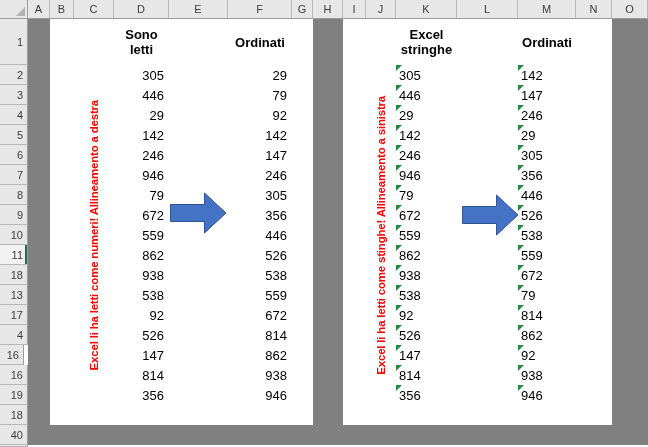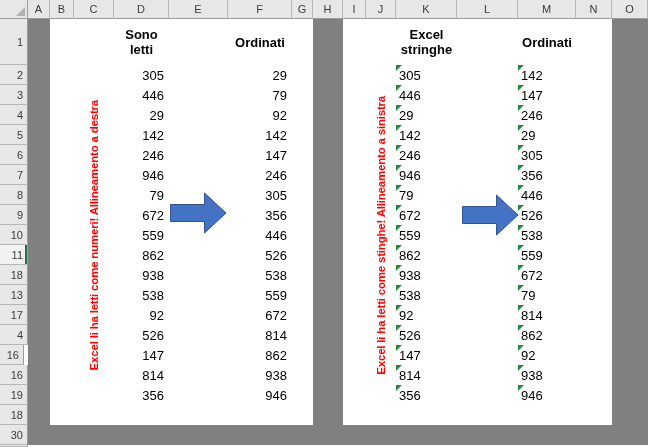--- a/index.html
+++ b/index.html
@@ -587,17 +587,17 @@
       <div class="rhead" style="left: 0px; top: 365px; width: 28px; height: 20px;">
         <span>16</span>
       </div>
       <div class="rhead" style="left: 0px; top: 385px; width: 28px; height: 20px;">
         <span>19</span>
       </div>
       <div class="rhead" style="left: 0px; top: 405px; width: 28px; height: 20px;">
         <span>18</span>
       </div>
       <div class="rhead" style="left: 0px; top: 425px; width: 28px; height: 20px;">
-        <span>30</span>
+        <span>40</span>
       </div>
       <div class="rhead" style="left: 0px; top: 445px; width: 28px; height: 2px;"></div>
     </div>
 </div>
 
 </body></html>

